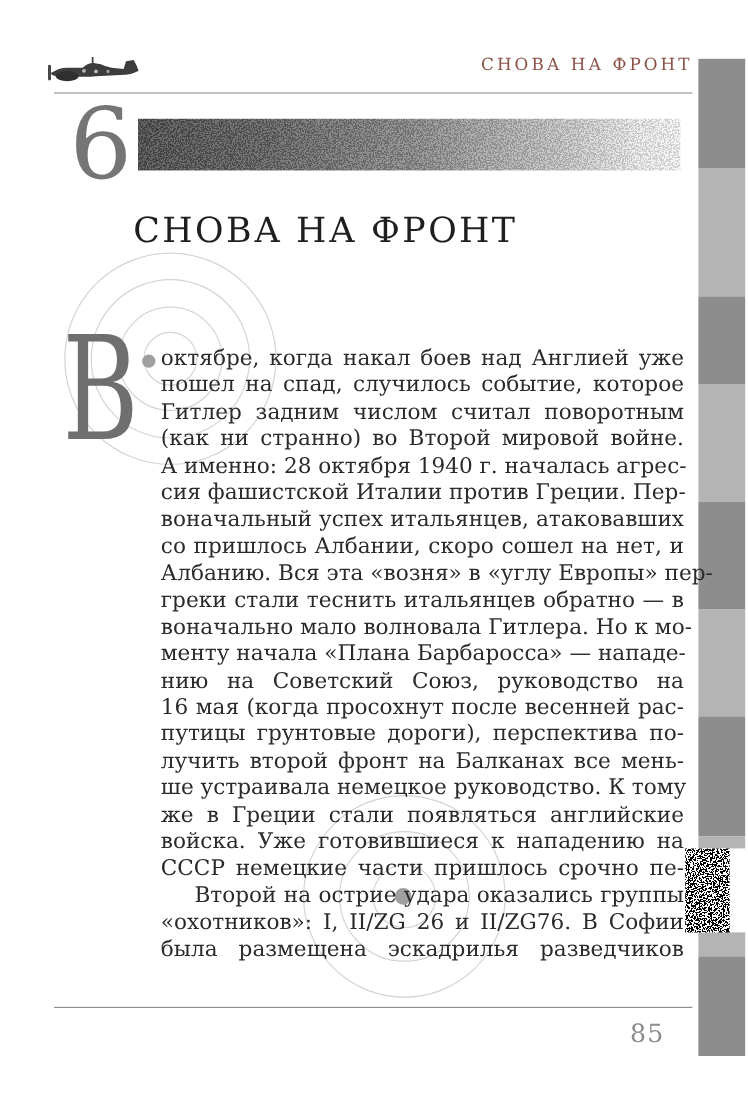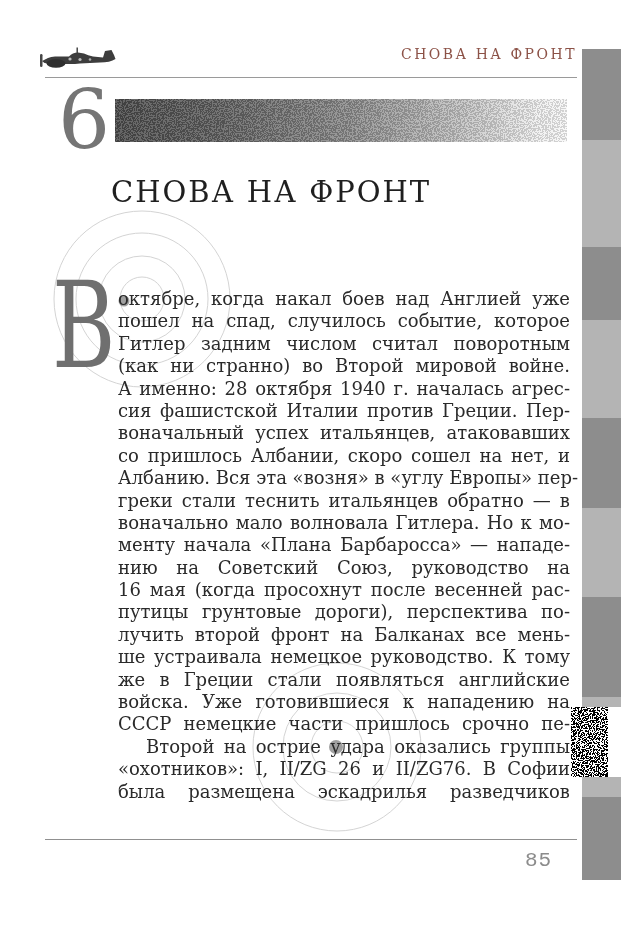--- a/index.html
+++ b/index.html
@@ -36,32 +36,32 @@
   
   .watermarks{position:absolute;inset:0;z-index:1;pointer-events:none;}
 
   
   .body-block{
     position:absolute;left:118px;top:288px;width:452px;z-index:2;
     font-size:18px;line-height:22.4px;color:#2a2a2a;
   }
   .bline{
     height:22.4px;text-align:justify;text-align-last:justify;
-    white-space:nowrap;overflow:visible;
+    white-space:nowrap;overflow:visible;margin-left:16px;
   }
   .bline.indent{padding-left:28px;}
   .drop-cap{
     position:absolute;left:52px;top:266px;z-index:2;
     font-size:120px;line-height:120px;color:#6f6f6f;
     transform:scaleX(0.72);transform-origin:left top;
   }
 
   
   .bottom-rule{position:absolute;left:45px;top:839px;width:532px;height:1px;background:#909090;}
-  .page-num{position:absolute;left:525px;top:849px;font-size:21px;color:#8c8c8c;letter-spacing:1px;font-family:Liberation Mono, monospace;}
+  .page-num{position:absolute;left:525px;top:849px;font-size:21px;color:#8c8c8c;letter-spacing:1px;}
 
   
   .edge-stripes{position:absolute;left:582px;top:0;width:39px;height:927px;}
   .stripe{position:absolute;left:0;width:39px;}
   .stripe.dark{background:#8d8d8d;}
   .stripe.light{background:#b4b4b4;}
   .noise-patch{position:absolute;left:571px;top:707px;width:37px;height:70px;z-index:3;}
 </style>
 </head>
 <body>

